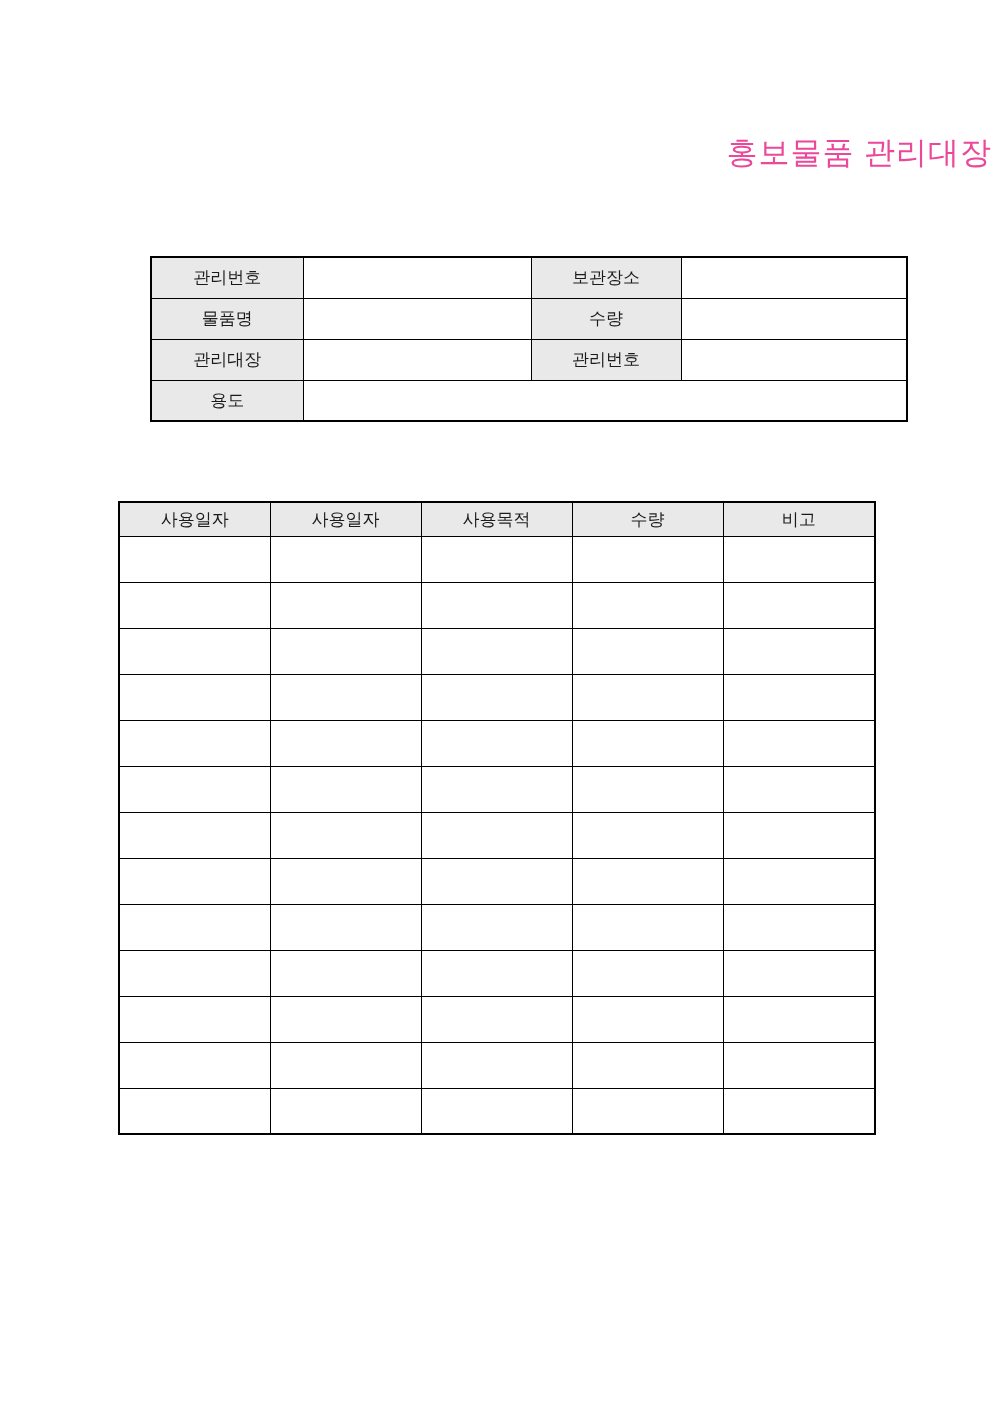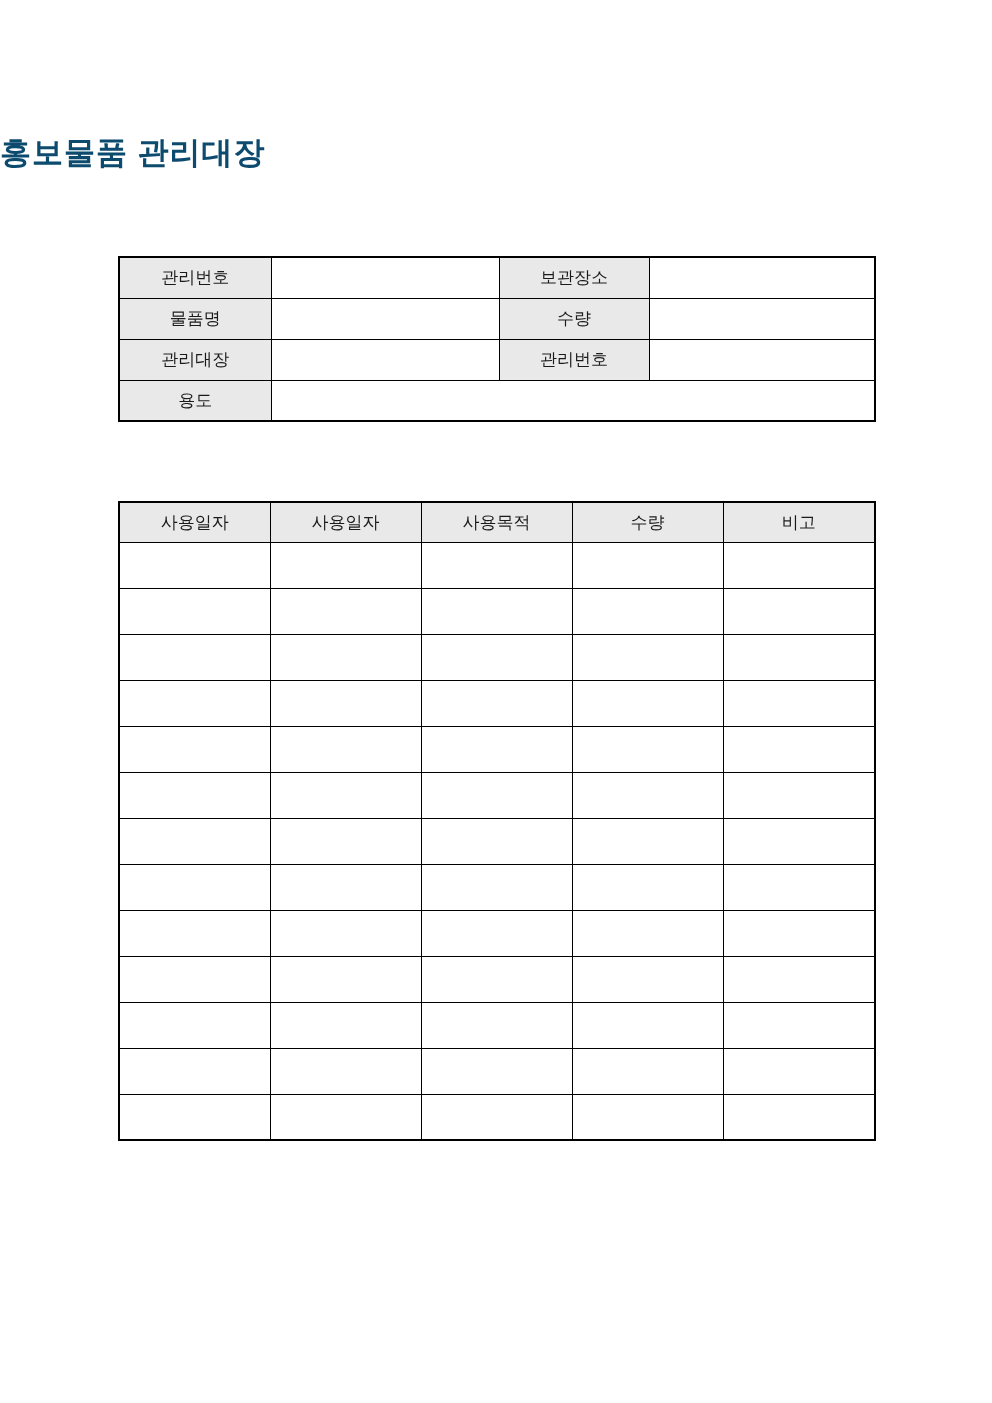--- a/index.html
+++ b/index.html
@@ -12,25 +12,25 @@
     font-family: "Liberation Sans", "DejaVu Sans", sans-serif;
     color: #1a1a1a;
     margin: 0 auto;
     overflow: hidden;
   }
   .doc-title {
     position: absolute;
     top: 132px;
     left: 0;
     width: 100%;
-    text-align: left;
+    text-align: right;
     font-size: 31px;
-    font-weight: bold;
+    font-weight: normal;
     letter-spacing: 1px;
-    color: #0c4a6e;
+    color: #ec4899;
     white-space: pre;
   }
   table.form-table {
     position: absolute;
     left: 118px;
     width: 756px;
     border-collapse: collapse;
     table-layout: fixed;
     border: 2px solid #000000;
   }
@@ -40,24 +40,24 @@
     font-size: 17px;
     font-weight: normal;
     text-align: center;
     vertical-align: middle;
     padding: 0 4px;
     overflow: hidden;
   }
   table.form-table th {
     background: var(--header-bg, #e9e9e9);
   }
-  table.info-table { top: 256px; }
+  table.info-table { top: 256px; margin-left: 32px; }
   table.info-table td, table.info-table th { height: 41px; }
   table.usage-table { top: 501px; }
-  table.usage-table thead th { height: 40px; }
+  table.usage-table thead th { height: 34px; }
   table.usage-table tbody td { height: 46px; }
 </style>
 </head>
 <body>
 
 <div class="page">
 
   <div class="doc-title">홍보물품 관리대장</div>
 
   <table class="form-table info-table">

